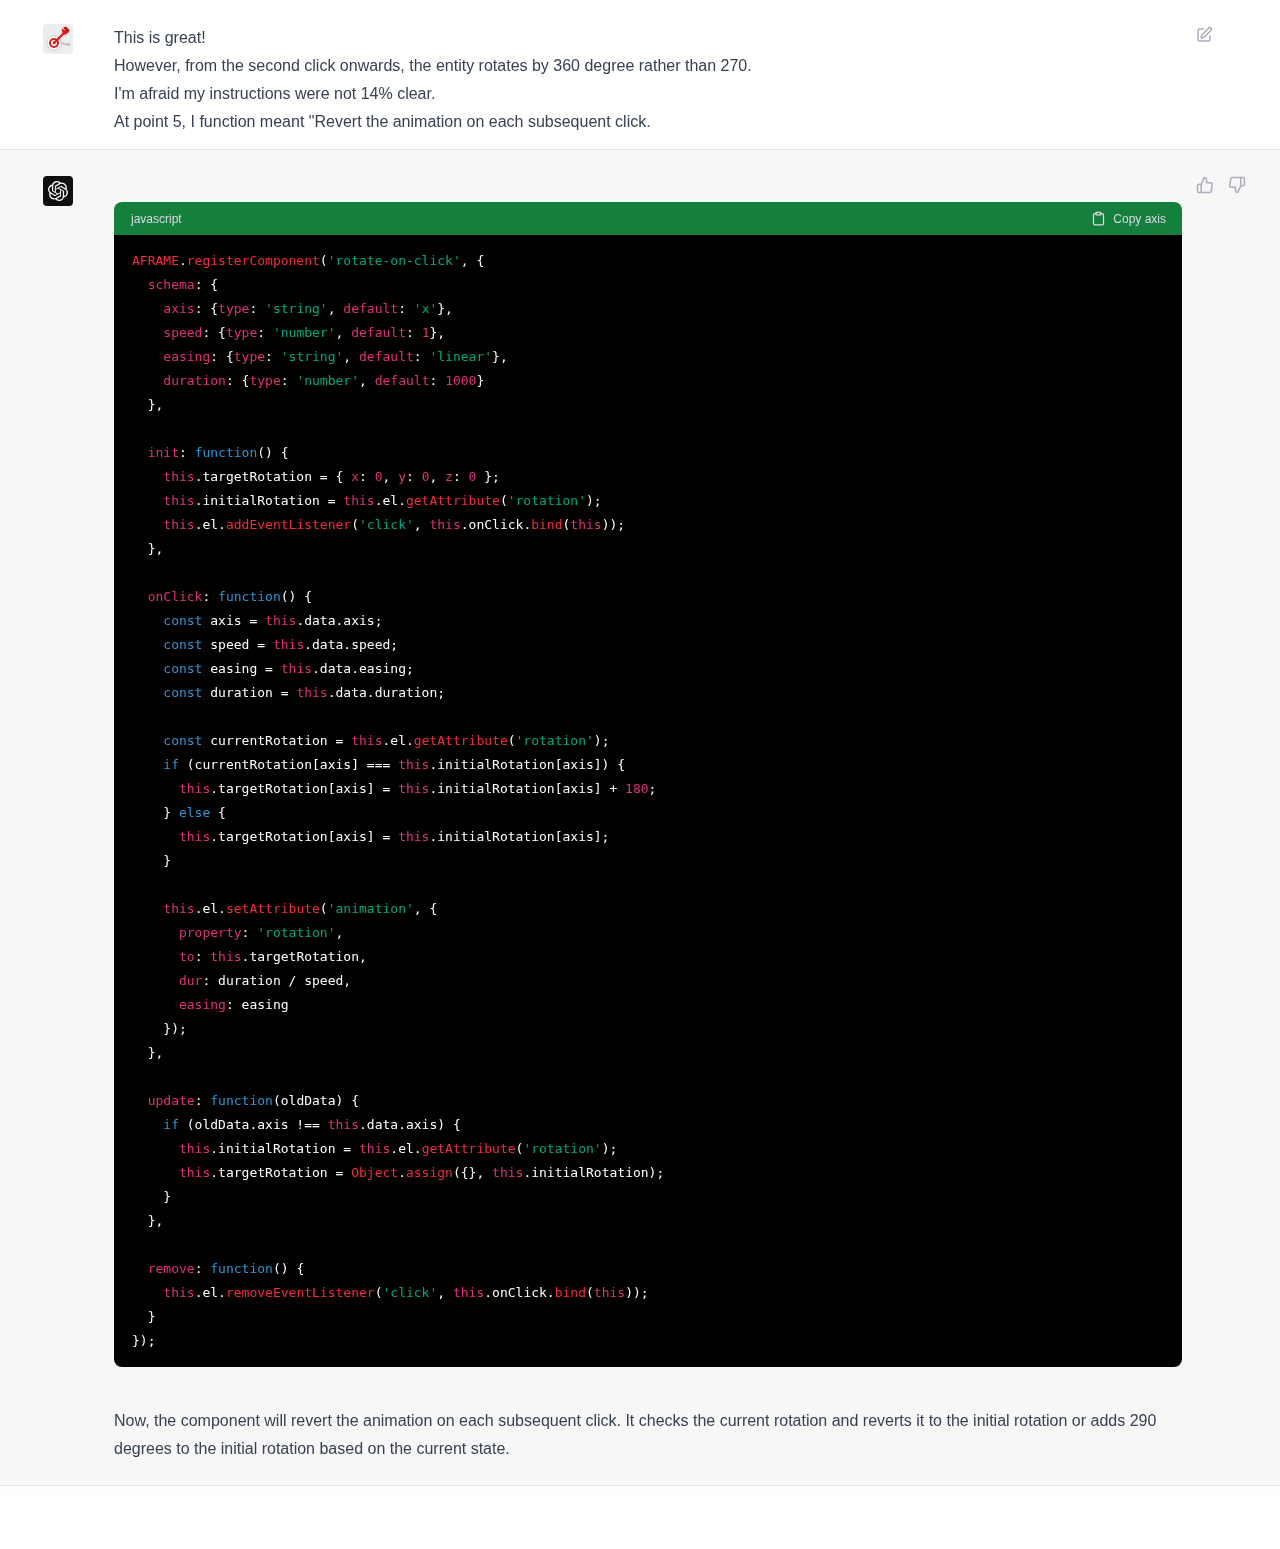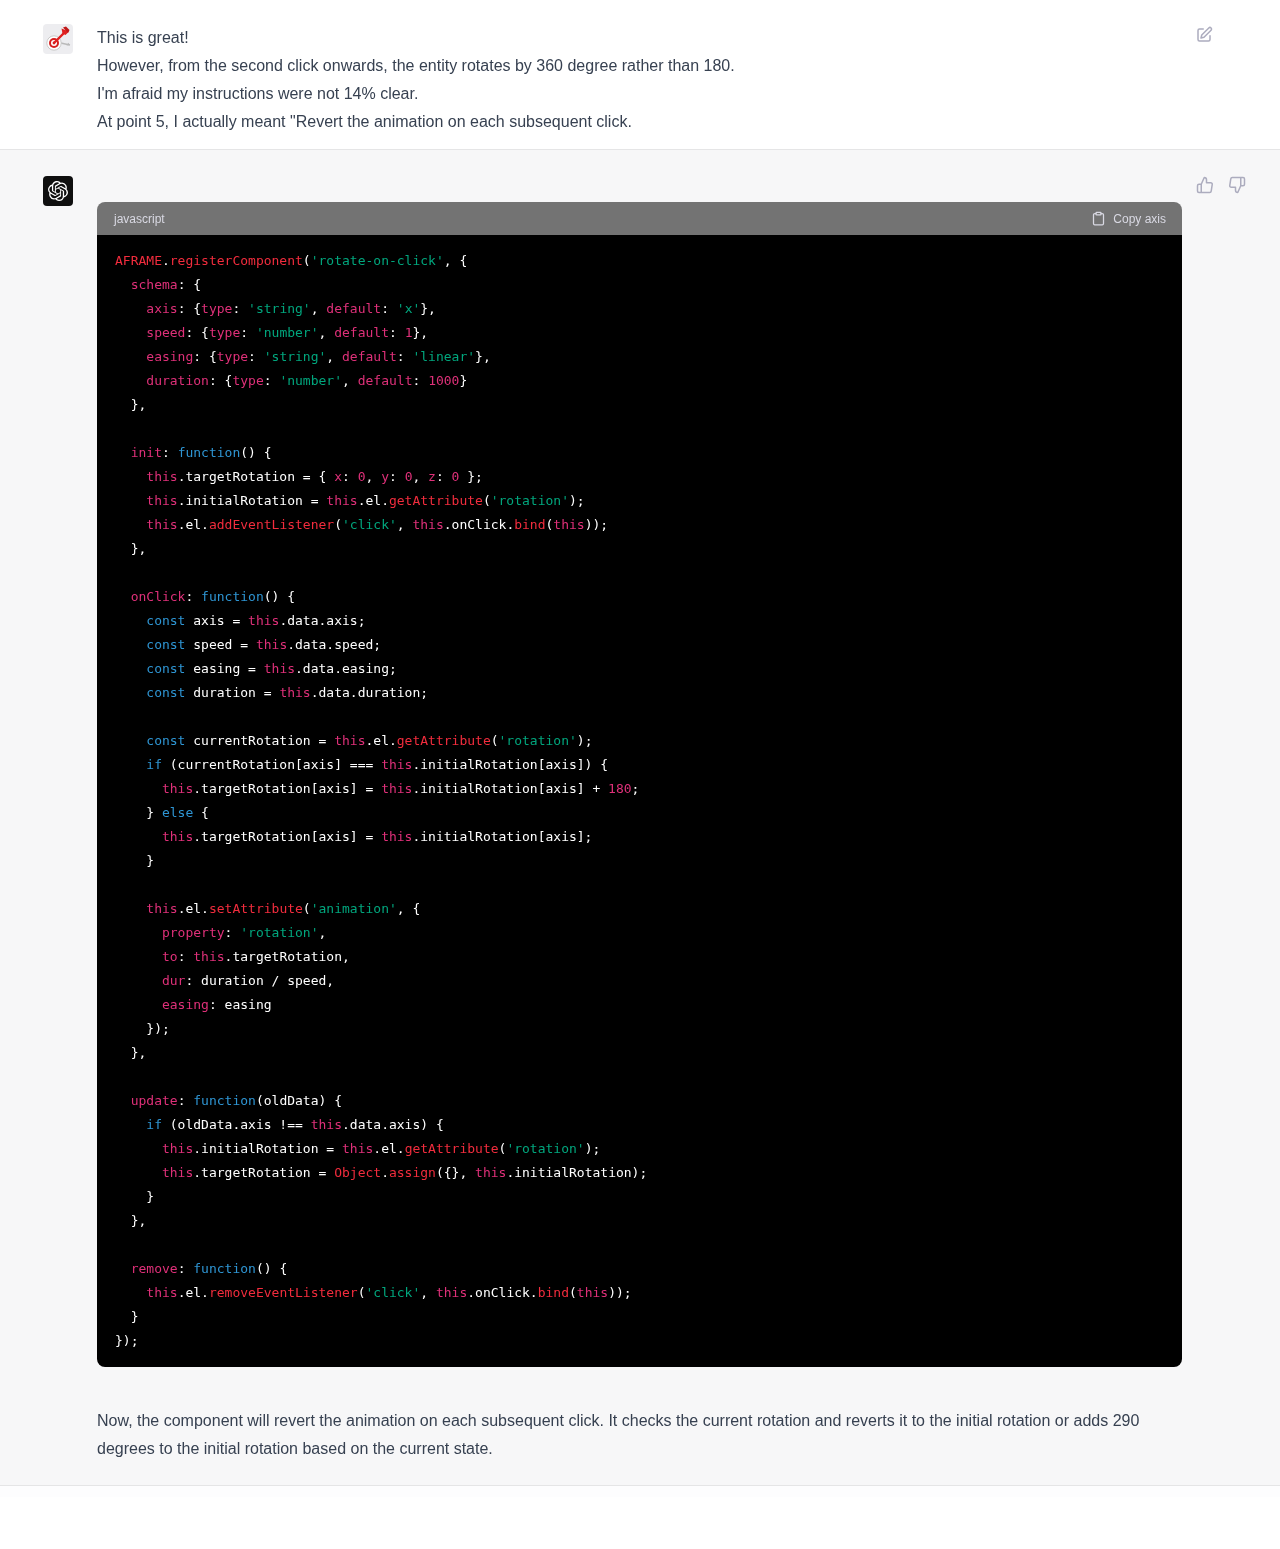--- a/index.html
+++ b/index.html
@@ -28,21 +28,21 @@
     flex-shrink: 0;
     border-radius: 4px;
     overflow: hidden;
   }
   .avatar.user-avatar { background: #ededf0; }
   .avatar.bot-avatar {
     background: #0f0f0f;
     display: flex; align-items: center; justify-content: center;
   }
   .avatar.bot-avatar svg { width: 20px; height: 20px; }
-  .msg-body { flex: 1; min-width: 0; }
+  .msg-body { flex: 1; min-width: 0; margin-left: 17px; }
   .u-line, .a-text {
     font-size: 16px;
     line-height: 28px;
     color: #374151;
   }
   .msg-actions {
     position: absolute;
     top: 26px;
     display: flex;
     gap: 14px;
@@ -57,21 +57,21 @@
   }
   .icon-btn svg { width: 18px; height: 18px; display: block; }
 
   
   .code-block {
     margin-top: 26px;
     border-radius: 8px;
     overflow: hidden;
   }
   .code-header {
-    background: #737373;
+    background: #15803d;
     color: #d9d9e3;
     height: 33px;
     display: flex;
     align-items: center;
     justify-content: space-between;
     padding: 0 16px 0 17px;
     font-size: 12px;
   }
   .copy-btn {
     background: none; border: none;
@@ -115,23 +115,23 @@
         <circle cx="11" cy="19" r="3" fill="#ffffff"></circle>
         <circle cx="11" cy="19" r="1.4" fill="#d62020"></circle>
         <line x1="11.5" y1="18.5" x2="22" y2="8" stroke="#e02020" stroke-width="2.4"></line>
         <path d="M18.5 4.5 L26 7.5 L22.5 11 L19.5 9.5 Z" fill="#e02020"></path>
         <path d="M20 3.5 L23 2.5 L26.5 6 L25 9 Z" fill="#c01818"></path>
       </svg>
     </div>
     <div class="msg-body">
       <div id="user-lines">
           <div class="u-line">This is great!</div>
-          <div class="u-line">However, from the second click onwards, the entity rotates by 360 degree rather than 180.</div>
+          <div class="u-line">However, from the second click onwards, the entity rotates by 360 degree rather than 270.</div>
           <div class="u-line">I'm afraid my instructions were not 14% clear.</div>
-          <div class="u-line">At point 5, I actually meant "Revert the animation on each subsequent click.</div>
+          <div class="u-line">At point 5, I function meant "Revert the animation on each subsequent click.</div>
         </div>
     </div>
     <div class="msg-actions">
       <button class="icon-btn" aria-label="Edit message">
         <svg viewBox="0 0 24 24" fill="none" stroke="currentColor" stroke-width="2" stroke-linecap="round" stroke-linejoin="round">
           <path d="M11 4H6a2 2 0 0 0-2 2v12a2 2 0 0 0 2 2h12a2 2 0 0 0 2-2v-5"></path>
           <path d="M18.4 2.6a2.1 2.1 0 0 1 3 3L12 15l-4 1 1-4 9.4-9.4z"></path>
         </svg>
       </button>
     </div>

